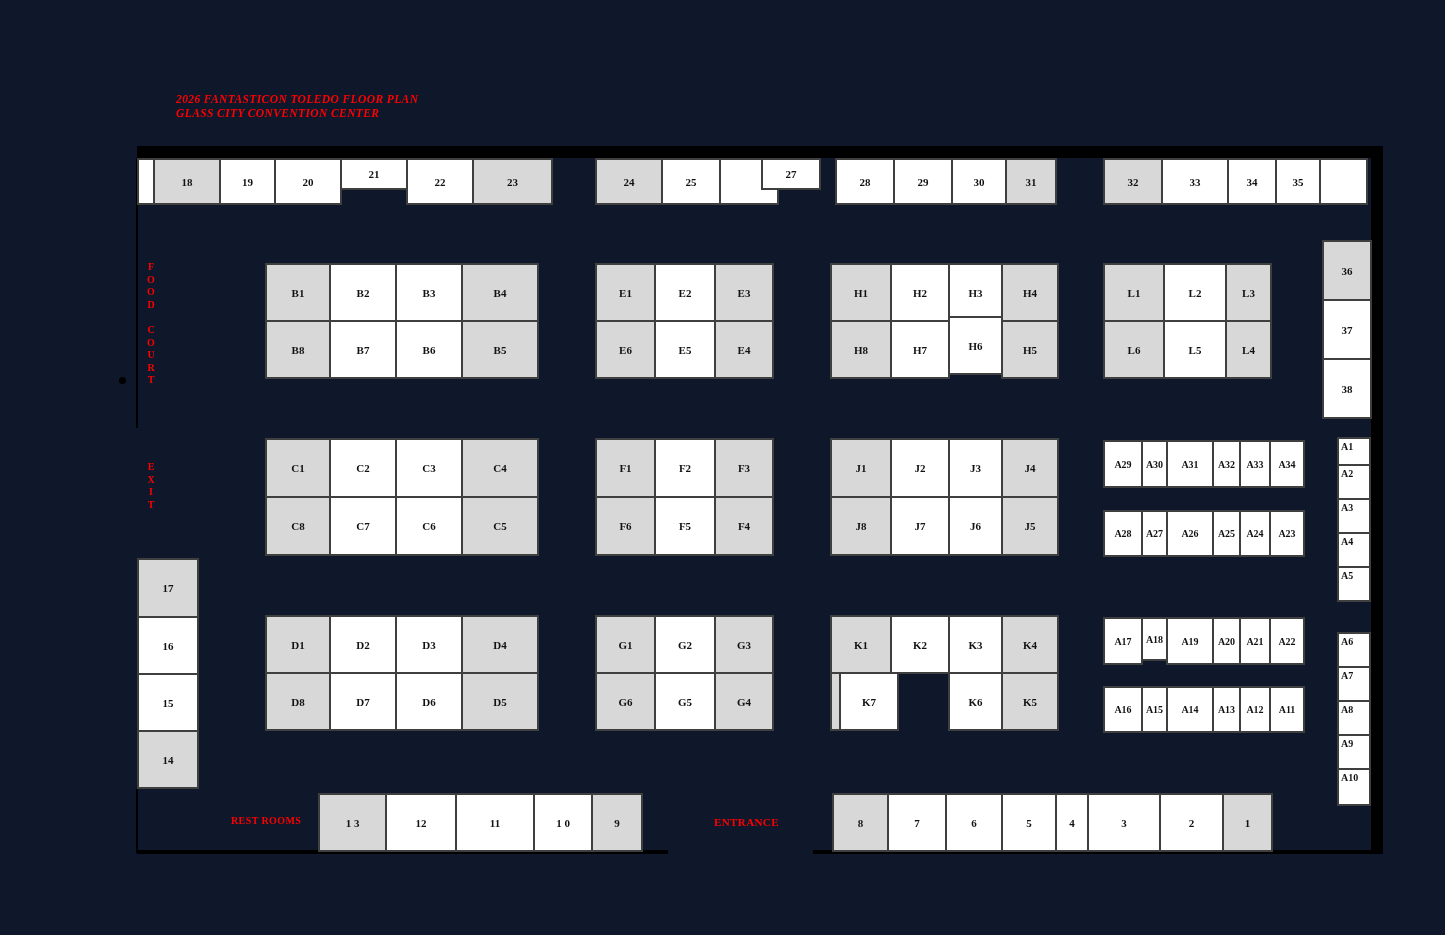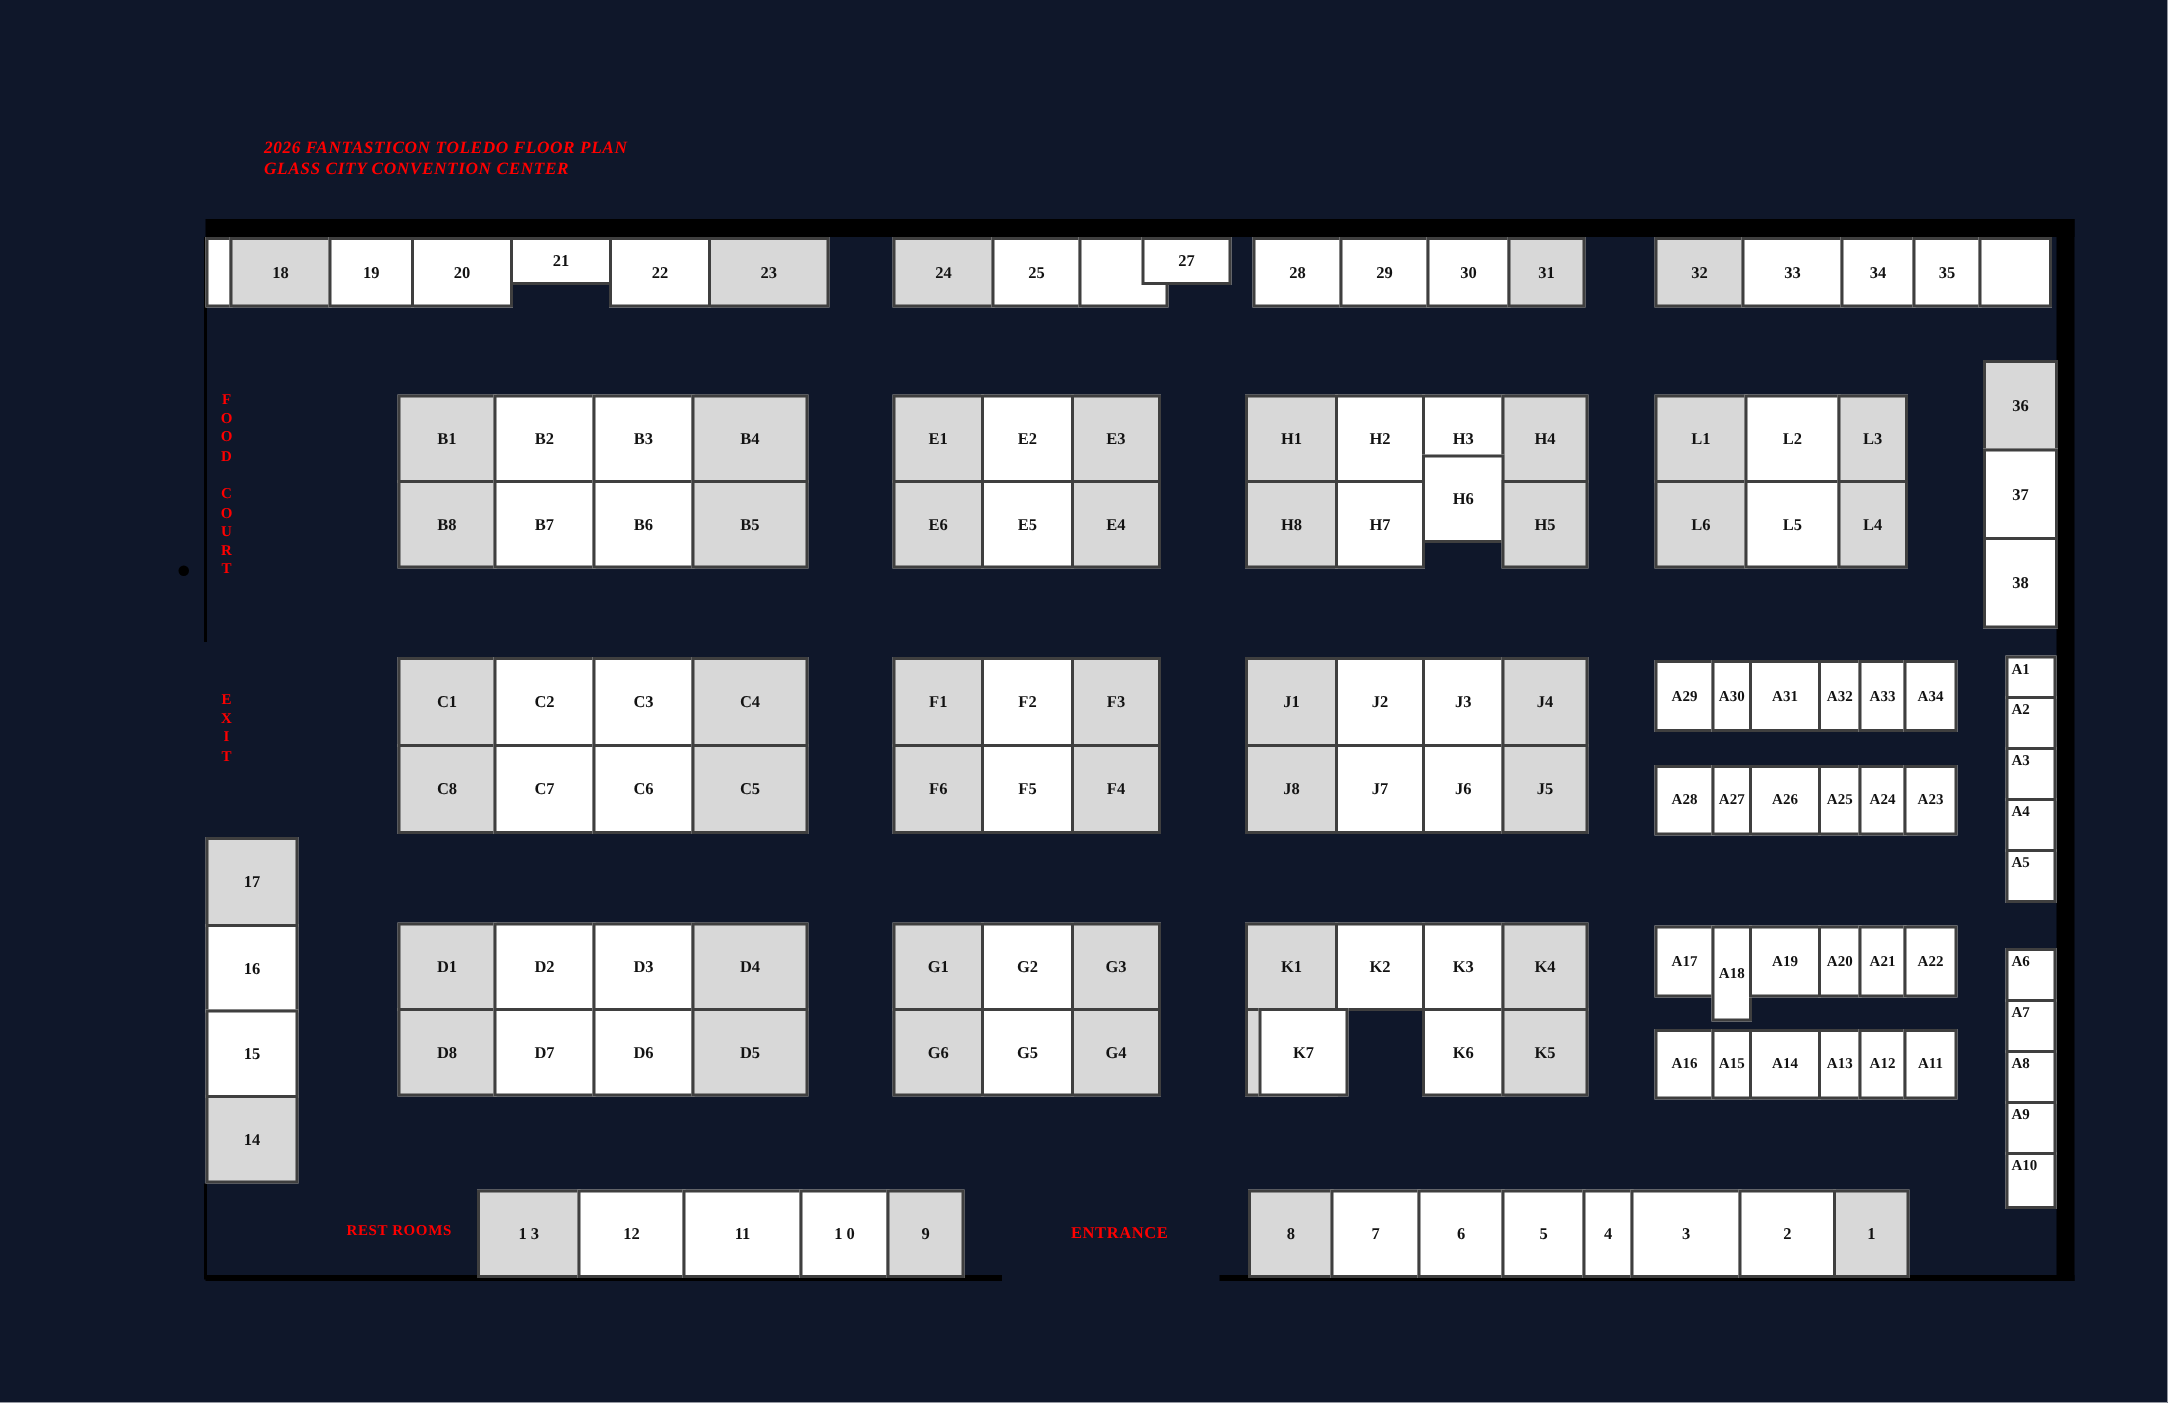--- a/index.html
+++ b/index.html
@@ -94,21 +94,21 @@
     <div class="booth shaded" style="left: 714px; top: 263px; width: 60px; height: 59px;">E3</div>
     <div class="booth shaded" style="left: 595px; top: 320px; width: 61px; height: 59px;">E6</div>
     <div class="booth" style="left: 654px; top: 320px; width: 62px; height: 59px;">E5</div>
     <div class="booth shaded" style="left: 714px; top: 320px; width: 60px; height: 59px;">E4</div>
     <div class="booth shaded" style="left: 830px; top: 263px; width: 62px; height: 59px;">H1</div>
     <div class="booth" style="left: 890px; top: 263px; width: 60px; height: 59px;">H2</div>
     <div class="booth" style="left: 948px; top: 263px; width: 55px; height: 59px;">H3</div>
     <div class="booth shaded" style="left: 1001px; top: 263px; width: 58px; height: 59px;">H4</div>
     <div class="booth shaded" style="left: 830px; top: 320px; width: 62px; height: 59px;">H8</div>
     <div class="booth" style="left: 890px; top: 320px; width: 60px; height: 59px;">H7</div>
-    <div class="booth" style="left: 948px; top: 303px; width: 55px; height: 59px;">H6</div>
+    <div class="booth" style="left: 948px; top: 316px; width: 55px; height: 59px;">H6</div>
     <div class="booth shaded" style="left: 1001px; top: 320px; width: 58px; height: 59px;">H5</div>
     <div class="booth shaded" style="left: 1103px; top: 263px; width: 62px; height: 59px;">L1</div>
     <div class="booth" style="left: 1163px; top: 263px; width: 64px; height: 59px;">L2</div>
     <div class="booth shaded" style="left: 1225px; top: 263px; width: 47px; height: 59px;">L3</div>
     <div class="booth shaded" style="left: 1103px; top: 320px; width: 62px; height: 59px;">L6</div>
     <div class="booth" style="left: 1163px; top: 320px; width: 64px; height: 59px;">L5</div>
     <div class="booth shaded" style="left: 1225px; top: 320px; width: 47px; height: 59px;">L4</div>
     <div class="booth shaded" style="left: 1322px; top: 240px; width: 50px; height: 61px;">36</div>
     <div class="booth" style="left: 1322px; top: 299px; width: 50px; height: 61px;">37</div>
     <div class="booth" style="left: 1322px; top: 358px; width: 50px; height: 61px;">38</div>
@@ -162,21 +162,21 @@
     <div class="booth shaded" style="left: 714px; top: 672px; width: 60px; height: 59px;">G4</div>
     <div class="booth shaded" style="left: 830px; top: 615px; width: 62px; height: 59px;">K1</div>
     <div class="booth" style="left: 890px; top: 615px; width: 60px; height: 59px;">K2</div>
     <div class="booth" style="left: 948px; top: 615px; width: 55px; height: 59px;">K3</div>
     <div class="booth shaded" style="left: 1001px; top: 615px; width: 58px; height: 59px;">K4</div>
     <div class="booth shaded" style="left: 830px; top: 672px; width: 62px; height: 59px;">K8</div>
     <div class="booth" style="left: 839px; top: 672px; width: 60px; height: 59px;">K7</div>
     <div class="booth" style="left: 948px; top: 672px; width: 55px; height: 59px;">K6</div>
     <div class="booth shaded" style="left: 1001px; top: 672px; width: 58px; height: 59px;">K5</div>
     <div class="booth small" style="left: 1103px; top: 617px; width: 40px; height: 48px;">A17</div>
-    <div class="booth small" style="left: 1141px; top: 617px; width: 27px; height: 64px;">A18</div>
+    <div class="booth small" style="left: 1141px; top: 617px; width: 27px; height: 44px;">A18</div>
     <div class="booth small" style="left: 1166px; top: 617px; width: 48px; height: 48px;">A19</div>
     <div class="booth small" style="left: 1212px; top: 617px; width: 29px; height: 48px;">A20</div>
     <div class="booth small" style="left: 1239px; top: 617px; width: 32px; height: 48px;">A21</div>
     <div class="booth small" style="left: 1269px; top: 617px; width: 36px; height: 48px;">A22</div>
     <div class="booth small" style="left: 1103px; top: 686px; width: 40px; height: 47px;">A16</div>
     <div class="booth small" style="left: 1141px; top: 686px; width: 27px; height: 47px;">A15</div>
     <div class="booth small" style="left: 1166px; top: 686px; width: 48px; height: 47px;">A14</div>
     <div class="booth small" style="left: 1212px; top: 686px; width: 29px; height: 47px;">A13</div>
     <div class="booth small" style="left: 1239px; top: 686px; width: 32px; height: 47px;">A12</div>
     <div class="booth small" style="left: 1269px; top: 686px; width: 36px; height: 47px;">A11</div>

